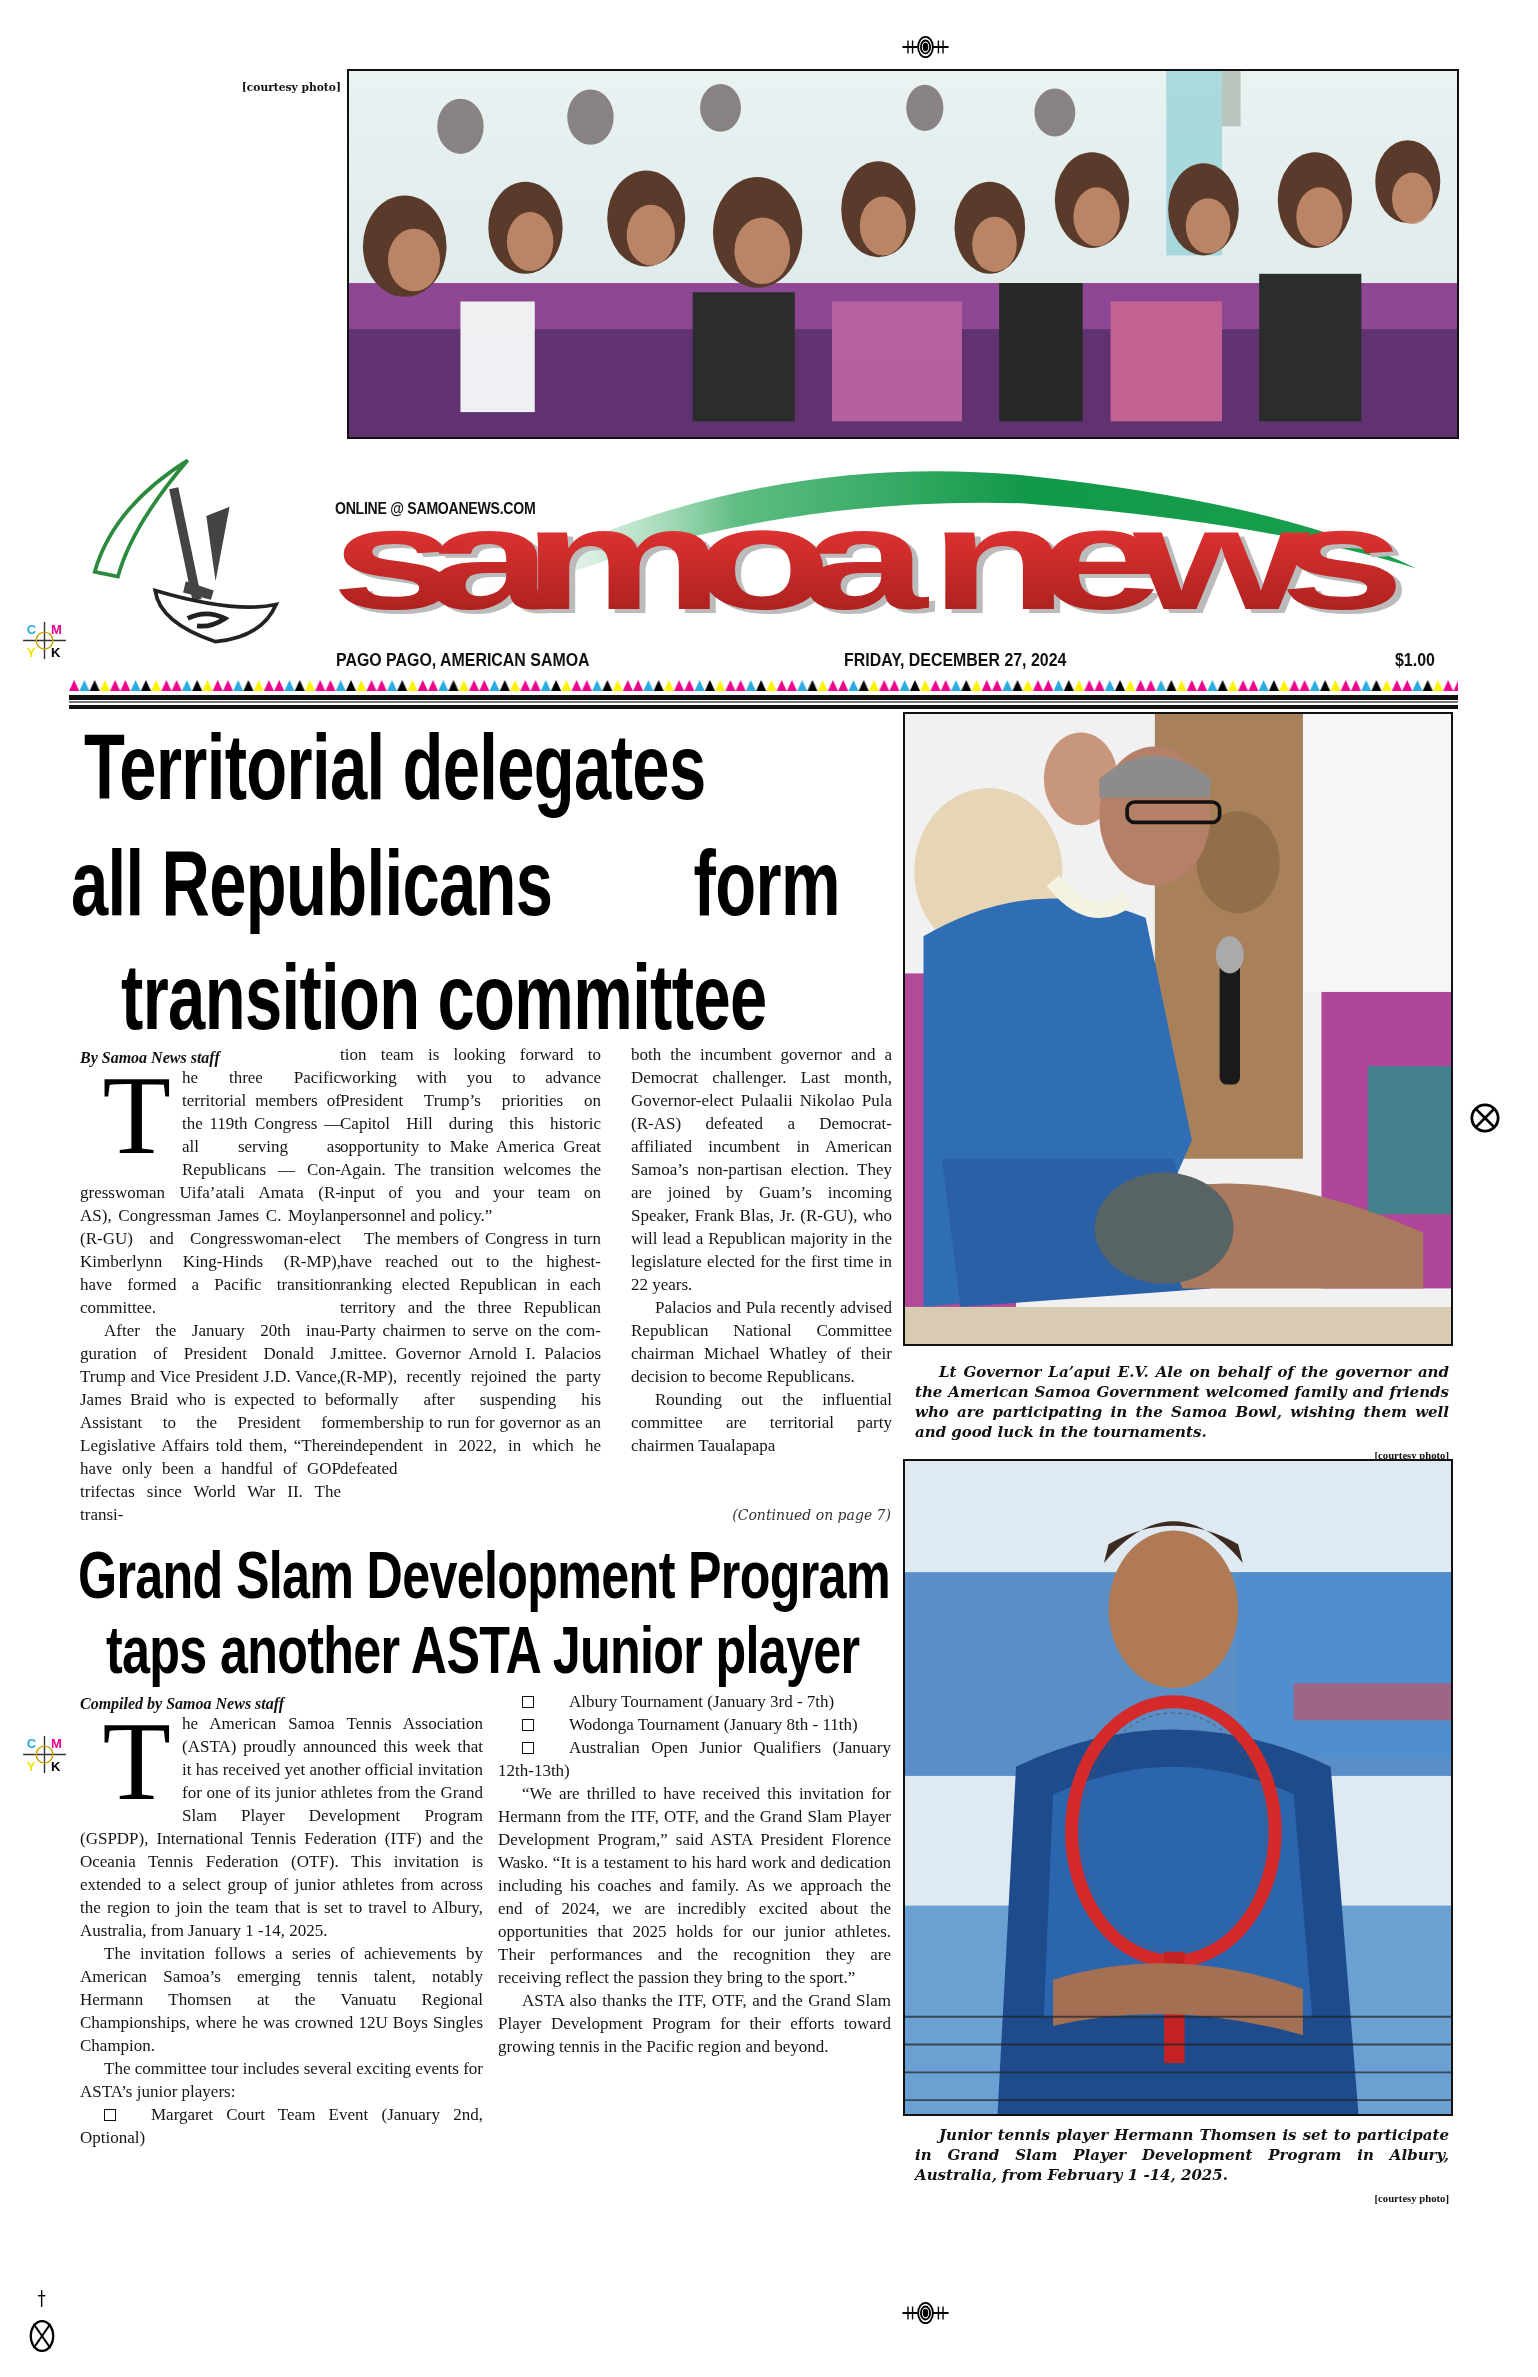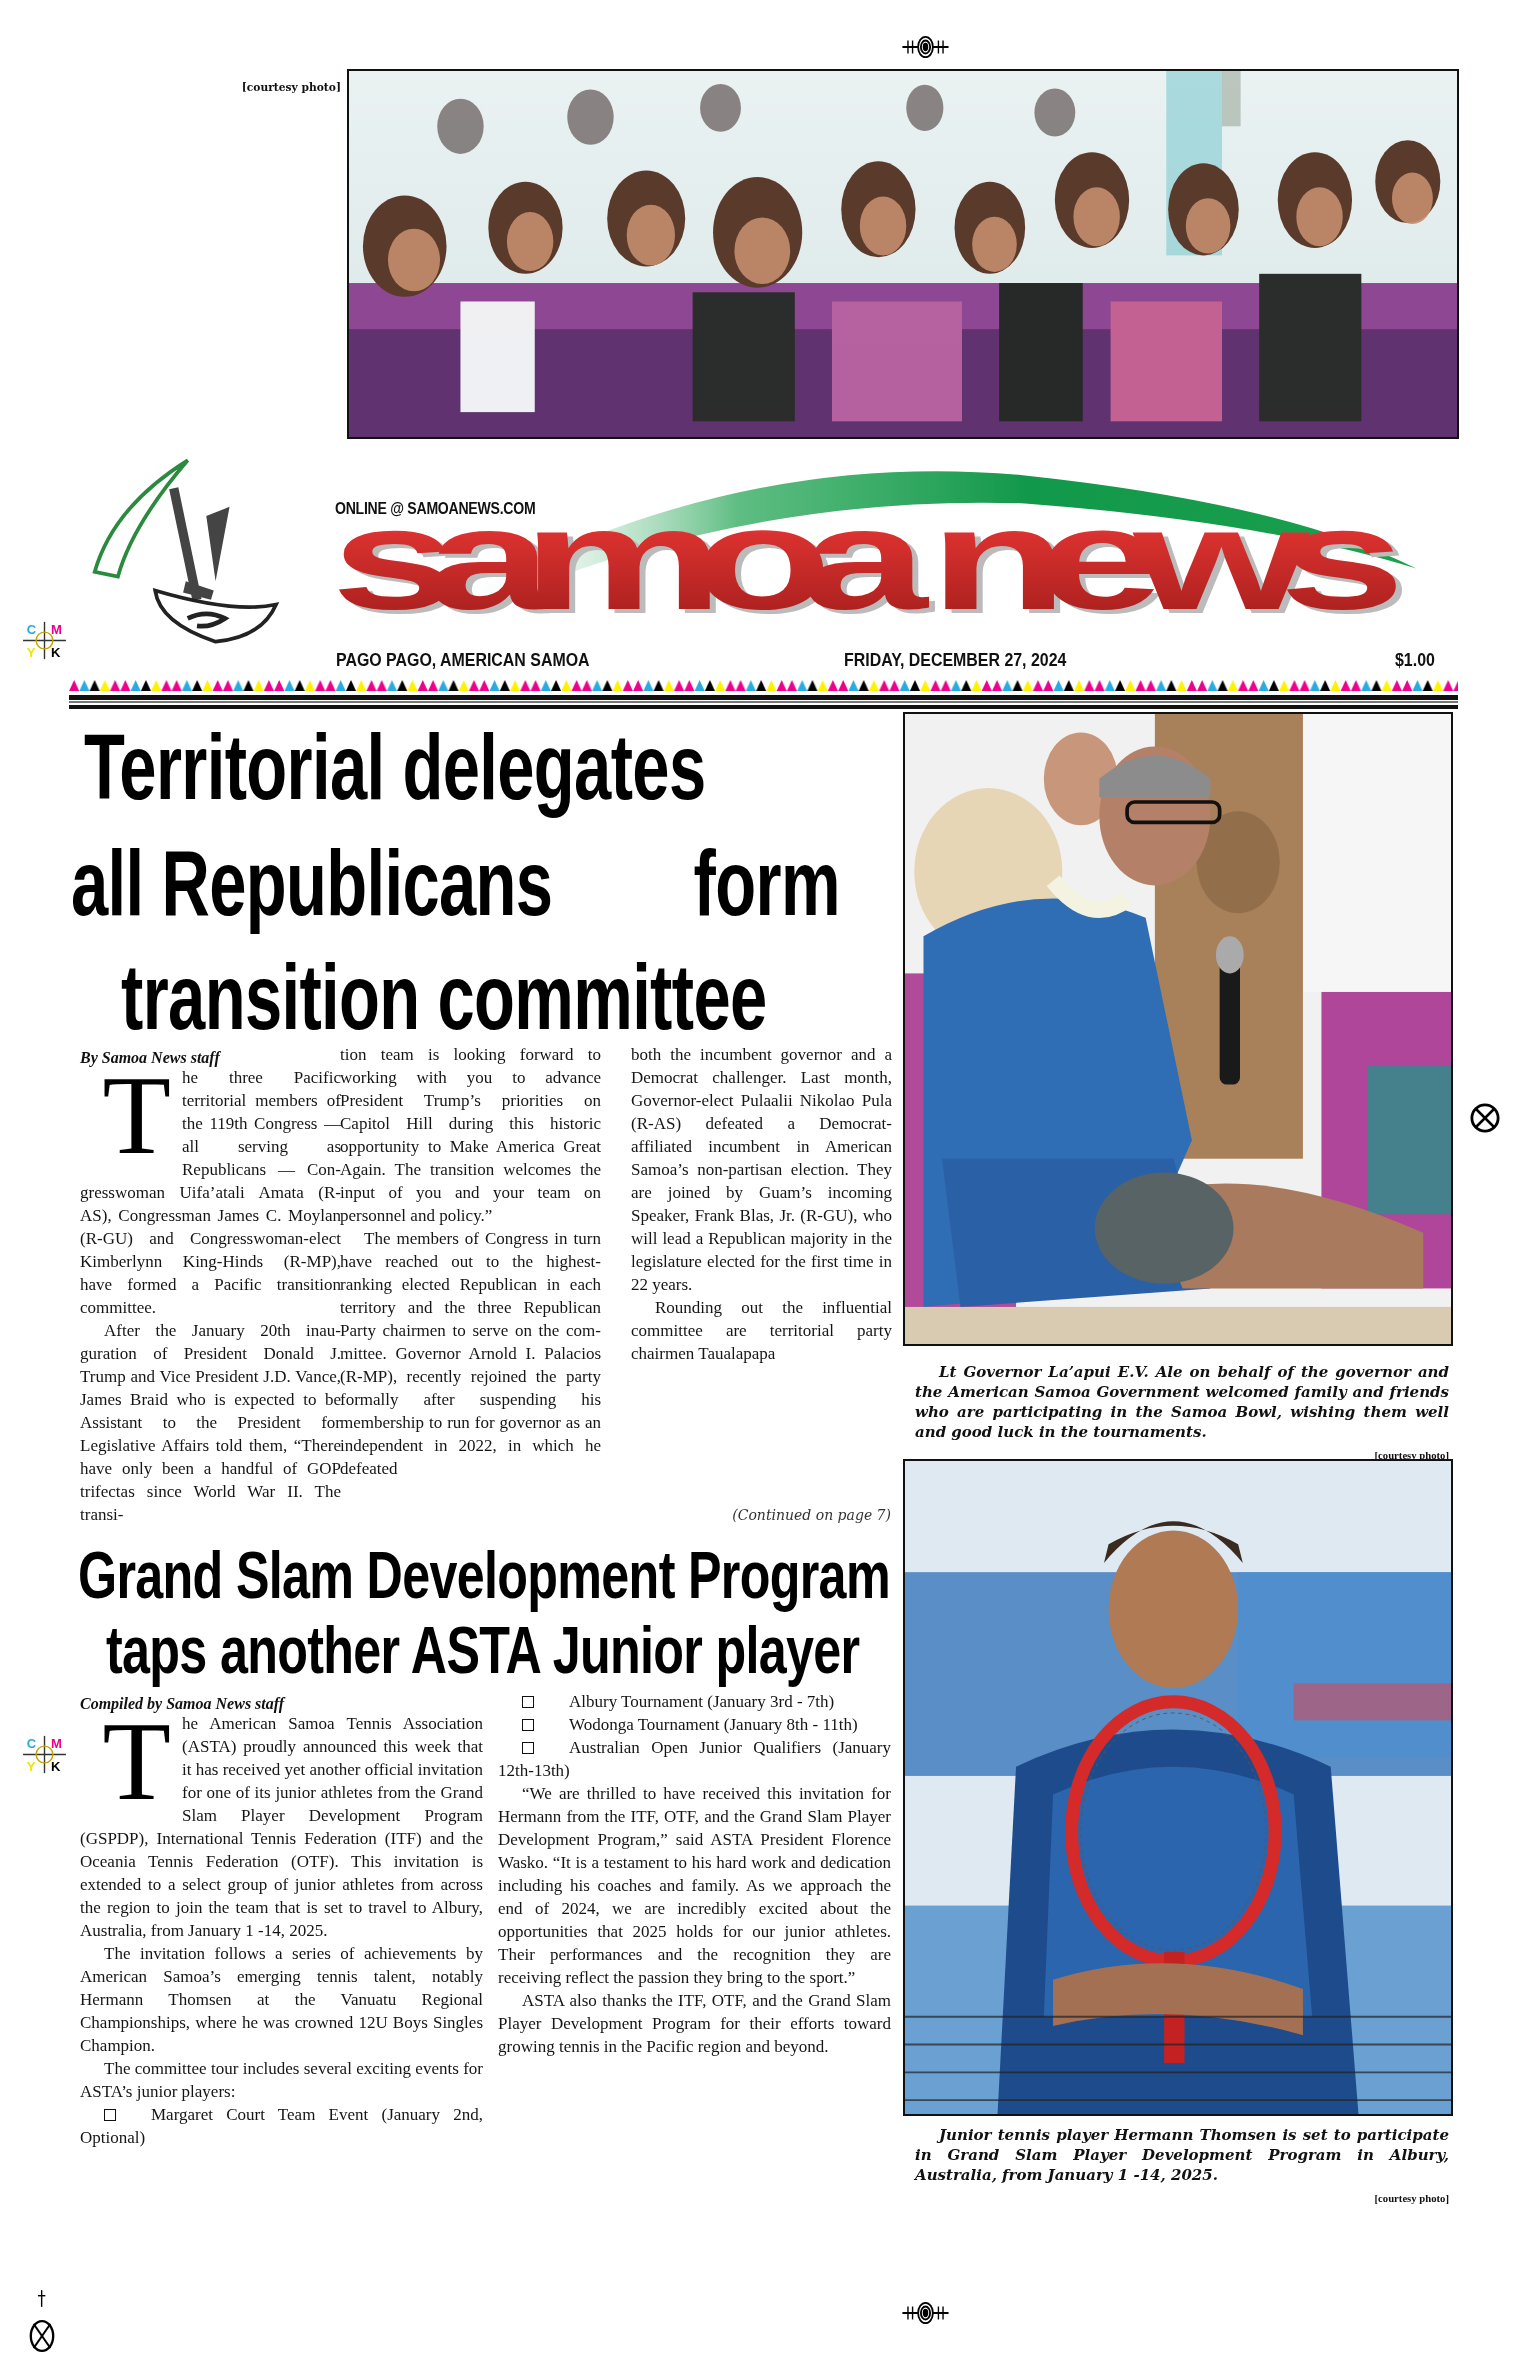--- a/index.html
+++ b/index.html
@@ -272,20 +272,21 @@
   <span class="dropcap">T</span>
   <p class="noindent">he three Pacific territorial mem­bers of the 119th Congress — all serving as Republicans — Con­gresswoman Uifa’atali Amata (R-AS), Congressman James C. Moylan (R-GU) and Congress­woman-elect Kimberlynn King-Hinds (R-MP), have formed a Pacific transition committee.</p>
   <p>After the January 20th inau­guration of President Donald J. Trump and Vice President J.D. Vance, James Braid who is expected to be Assistant to the President for Legislative Affairs told them, “There have only been a handful of GOP trifectas since World War II. The transi-</p>
 </div>
 <div class="abs col a1-c2">
   <p class="noindent">tion team is looking forward to working with you to advance President Trump’s priorities on Capitol Hill during this historic opportunity to Make America Great Again. The transition wel­comes the input of you and your team on personnel and policy.”</p>
   <p>The members of Congress in turn have reached out to the highest-ranking elected Republican in each territory and the three Republican Party chairmen to serve on the com­mittee. Governor Arnold I. Pala­cios (R-MP), recently rejoined the party formally after sus­pending his membership to run for governor as an independent in 2022, in which he defeated</p>
 </div>
 <div class="abs col a1-c3">
   <p class="noindent">both the incumbent governor and a Democrat challenger. Last month, Governor-elect Pulaalii Nikolao Pula (R-AS) defeated a Democrat-affiliated incumbent in American Samoa’s non-par­tisan election. They are joined by Guam’s incoming Speaker, Frank Blas, Jr. (R-GU), who will lead a Republican majority in the legislature elected for the first time in 22 years.</p>
+  <p>Palacios and Pula recently advised Republican National Committee chairman Michael Whatley of their decision to become Republicans.</p>
   <p>Rounding out the influen­tial committee are territorial party chairmen Taualapapa</p>
 </div>
 <div class="abs continued">(Continued on page 7)</div>
 
 <div class="abs photo-frame photo-gov">
   <svg width="100%" height="100%" viewBox="0 0 590 680" preserveAspectRatio="none">
     <rect width="590" height="680" fill="#f1f1f1"></rect>
     <rect x="420" y="0" width="170" height="300" fill="#f6f6f6"></rect>
     <rect x="0" y="280" width="120" height="400" fill="#b24a9a"></rect>
     <rect x="450" y="300" width="140" height="320" fill="#b0469a"></rect>
@@ -348,16 +349,16 @@
     <path d="M160 560 Q 290 520 430 570 L 430 620 Q 290 580 160 610 Z" fill="#a47054"></path>
     <g stroke="#222" stroke-width="2" opacity="0.7">
       <line x1="0" y1="600" x2="590" y2="600"></line>
       <line x1="0" y1="630" x2="590" y2="630"></line>
       <line x1="0" y1="660" x2="590" y2="660"></line>
       <line x1="0" y1="690" x2="590" y2="690"></line>
     </g>
   </svg>
 </div>
 <div class="abs cap-tennis">
-  <p>Junior tennis player Hermann Thomsen is set to participate in Grand Slam Player Development Program in Albury, Australia, from January 1 -14, 2025.</p>
+  <p>Junior tennis player Hermann Thomsen is set to participate in Grand Slam Player Development Program in Albury, Australia, from February 1 -14, 2025.</p>
   <div class="credit" style="font-family:'Liberation Serif',serif;">[courtesy photo]</div>
 </div>
 
 
 </body></html>

